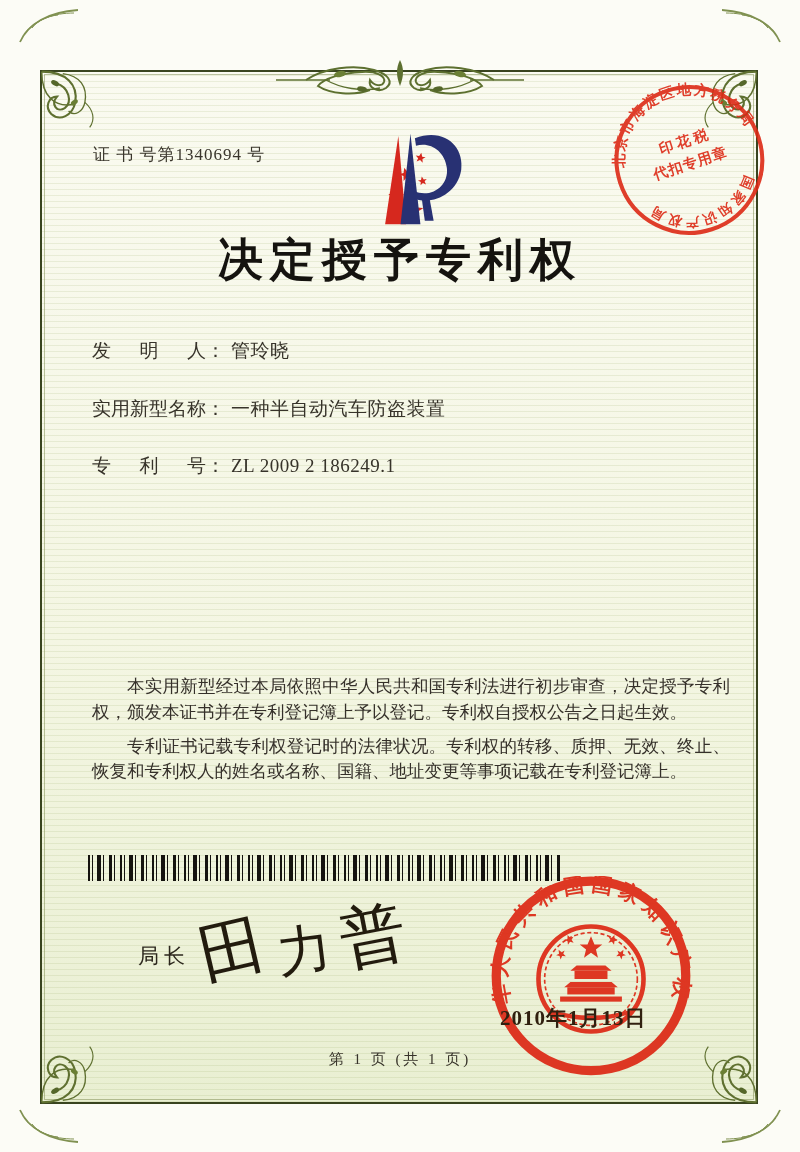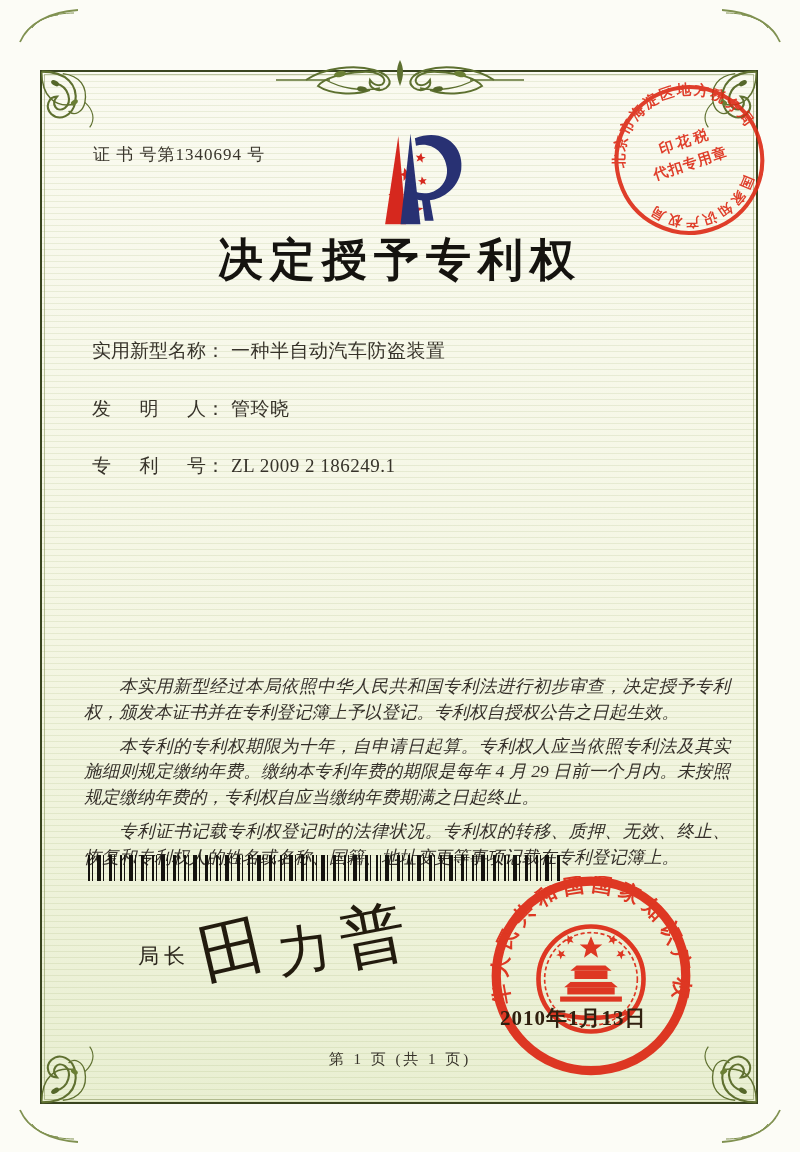--- a/index.html
+++ b/index.html
@@ -60,21 +60,21 @@
     vertical-align:top;
   }
   .field-colon{display:inline-block;margin-right:6px;}
   .field-value{letter-spacing:.5px;}
 
   
   .paragraphs{
     position:absolute;left:84px;right:70px;top:674px;
     font-size:17.5px;line-height:25.8px;text-align:justify;color:#35302a;
   }
-  .paragraphs p{margin:0 0 8px 0;text-indent:2em;font-style:italic;}
+  .paragraphs p{margin:0 0 8px 8px;text-indent:2em;}
 
   
   .barcode{
     position:absolute;left:88px;top:855px;width:472px;height:26px;
     background:repeating-linear-gradient(90deg,
       #15130f 0 2px, transparent 2px 4px,
       #15130f 4px 5px, transparent 5px 9px,
       #15130f 9px 13px, transparent 13px 15px,
       #15130f 15px 16px, transparent 16px 21px,
       #15130f 21px 24px, transparent 24px 26px,
@@ -203,33 +203,32 @@
       <polygon points="134,14 116,178 152,178"></polygon>
       <path d="M142,22 C198,2 232,40 226,80 C219,126 168,146 138,130 L140,118 C172,132 204,108 200,76 C196,44 168,28 144,36 Z"></path>
       <polygon points="154,128 168,128 176,172 160,172"></polygon>
     </g>
   </svg>
 
   <div class="title">决定授予专利权</div>
 
   <div class="fields">
     <div class="field-row">
-      <span class="field-label">实用新型名称</span><span class="field-colon">：</span><span class="field-value">一种半自动汽车防盗装置</span>
+      <span class="field-label">发明人</span><span class="field-colon">：</span><span class="field-value">管玲晓</span>
     </div>
     <div class="field-row">
-      <span class="field-label">发明人</span><span class="field-colon">：</span><span class="field-value">管玲晓</span>
+      <span class="field-label">实用新型名称</span><span class="field-colon">：</span><span class="field-value">一种半自动汽车防盗装置</span>
     </div>
     <div class="field-row">
       <span class="field-label">专利号</span><span class="field-colon">：</span><span class="field-value">ZL 2009 2 186249.1</span>
     </div>
   </div>
 
   <div class="paragraphs">
     <p>本实用新型经过本局依照中华人民共和国专利法进行初步审查，决定授予专利权，颁发本证书并在专利登记簿上予以登记。专利权自授权公告之日起生效。</p>
-    <p>本专利的专利权期限为十年，自申请日起算。专利权人应当依照专利法及其实施细则规定缴纳年费。缴纳本专利年费的期限是每年 4 月 29 日前一个月内。未按照规定缴纳年费的，专利权自应当缴纳年费期满之日起终止。</p>
     <p>专利证书记载专利权登记时的法律状况。专利权的转移、质押、无效、终止、恢复和专利权人的姓名或名称、国籍、地址变更等事项记载在专利登记簿上。</p>
   </div>
 
   <div class="barcode"></div>
 
   <div class="director">局长</div>
   <div class="signature">
     <span class="sig-1">田</span><span class="sig-2">力</span><span class="sig-3">普</span>
   </div>
 

